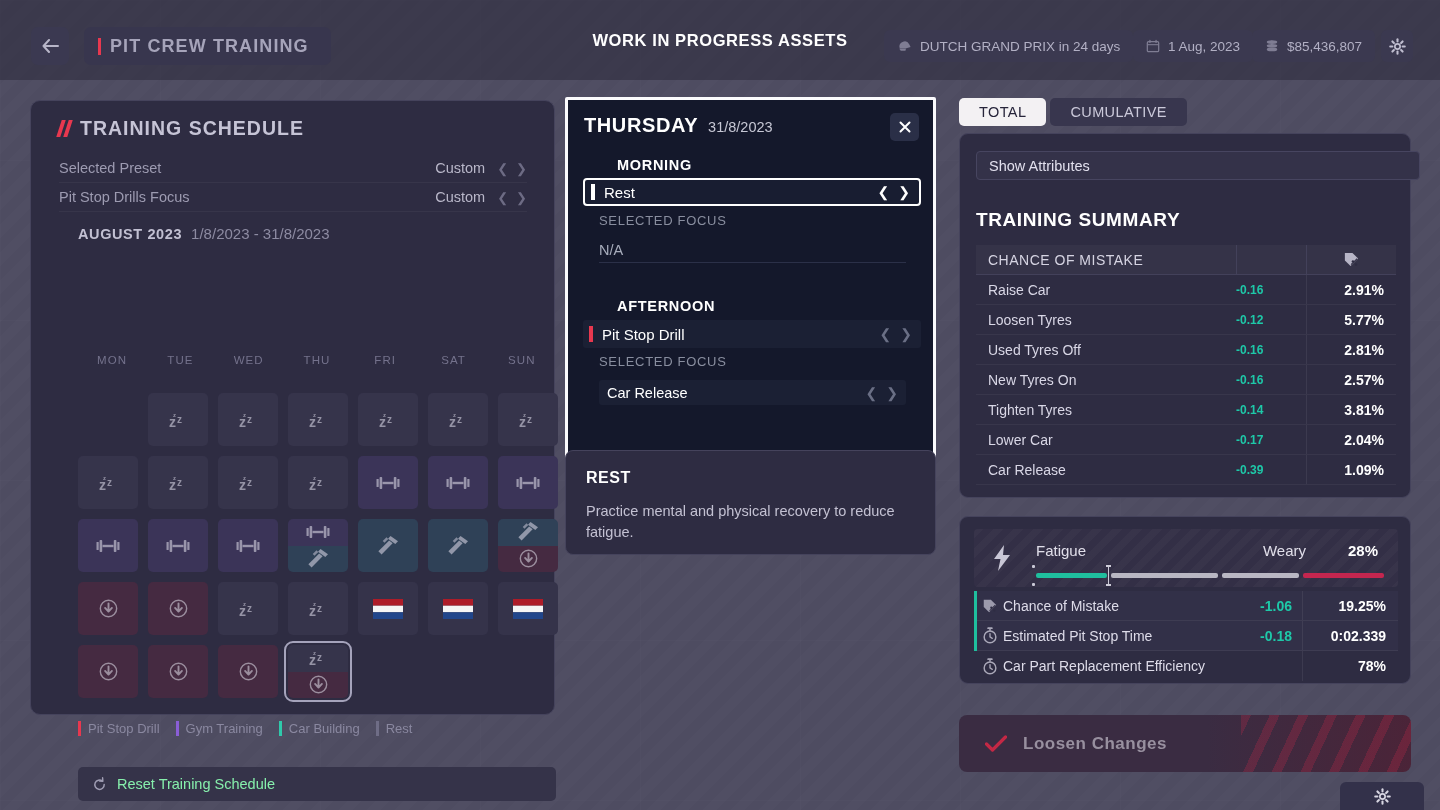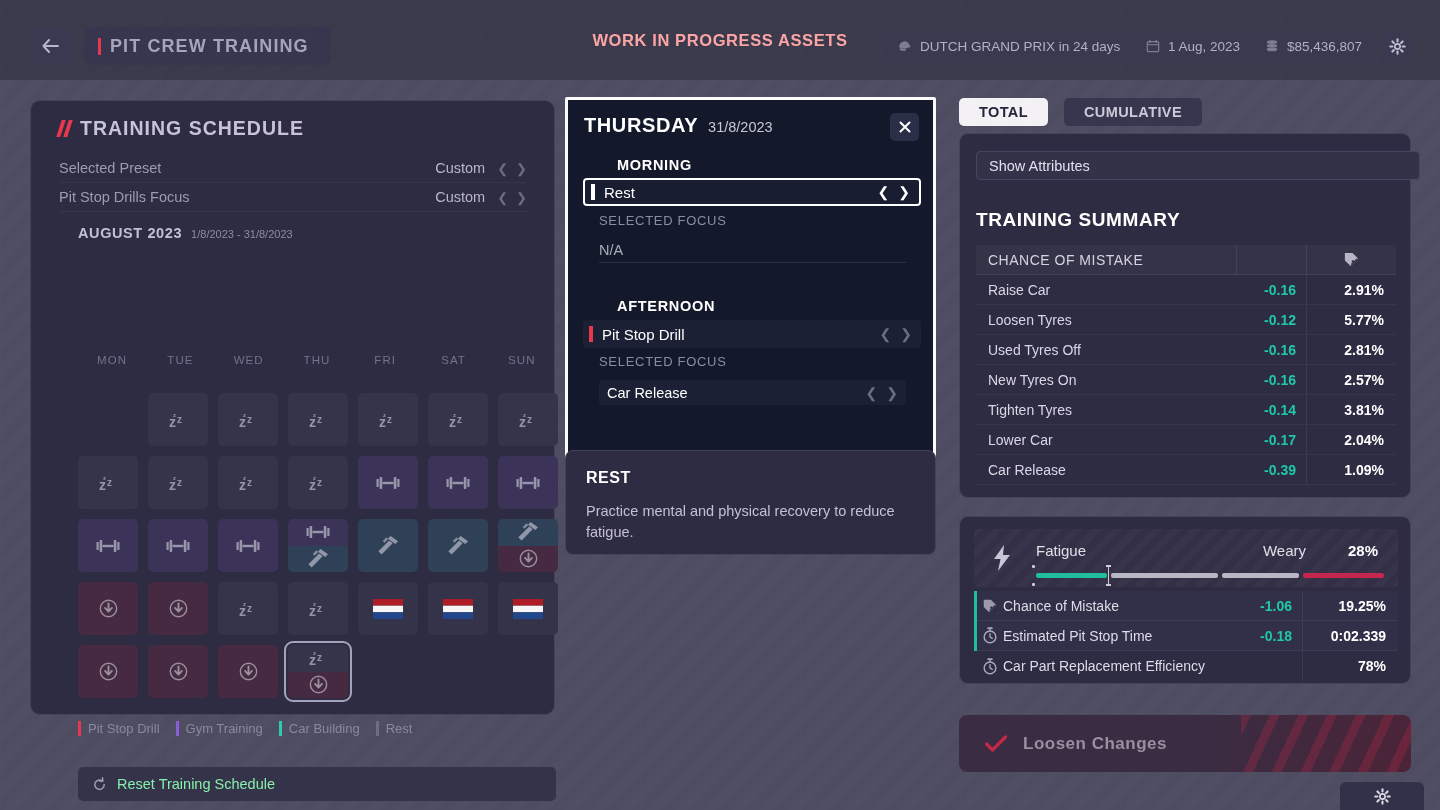--- a/index.html
+++ b/index.html
@@ -34,21 +34,21 @@
     background: #38364e; border-radius: 7px;
     display: flex; align-items: center; padding: 0 22px 0 14px;
     cursor: pointer;
   }
   .title-pill .bar { width: 3px; height: 17px; background: #e8384f; margin-right: 9px; }
   .title-pill .txt {
     font-size: 18px; font-weight: bold; letter-spacing: 1.1px; color: #a6a4ba;
   }
   .page-title {
     position: absolute; left: 0; top: 31px; width: 1440px; text-align: center;
-    font-size: 16.5px; font-weight: bold; letter-spacing: 0.6px; color: #fca5a5;
+    font-size: 16.5px; font-weight: bold; letter-spacing: 0.6px; color: #ffffff;
     pointer-events: none;
   }
   .hchip {
     position: absolute; top: 30px; height: 32px;
     background: #3b3950; border-radius: 6px;
     display: flex; align-items: center; gap: 8px; padding: 0 13px;
     font-size: 13.5px; color: #b2b0c4; cursor: pointer;
   }
   .hchip .ico { opacity: 0.72; display: flex; }
   #chip-race { left: 884px; }
@@ -82,21 +82,21 @@
   #srow-focus { top: 82px; }
   .srow .lab { font-size: 14.5px; color: #9d9bb1; flex: 1; }
   .srow .val { font-size: 14.5px; color: #b9b7c9; margin-right: 12px; }
   .srow .arrows { display: flex; gap: 8px; color: #6d6b84; font-size: 13px; }
 
   .month-line {
     position: absolute; left: 47px; top: 124px;
     display: flex; align-items: baseline; gap: 9px;
   }
   .month-line .m { font-size: 14.5px; font-weight: bold; letter-spacing: 0.6px; color: #c2c0d2; }
-  .month-line .r { font-size: 11px; color: #8d8ba2; }
+  .month-line .r { font-size: 15px; color: #8d8ba2; }
 
   .dow {
     position: absolute; left: 47px; top: 253px; width: 478px;
     display: flex;
   }
   .dow span {
     width: 70px; text-align: center; font-size: 11.5px; letter-spacing: 1.1px;
     color: #74728c;
   }
 
@@ -199,21 +199,21 @@
   
   .desc-card {
     position: absolute; left: 565px; top: 450px; width: 371px; height: 105px;
     background: #2e2c42; border: 1px solid #45435c; border-radius: 8px;
     padding: 18px 20px;
   }
   .desc-card .t { font-size: 16px; font-weight: bold; letter-spacing: 0.5px; color: #ffffff; margin-bottom: 14px; }
   .desc-card .b { font-size: 14.5px; line-height: 1.45; color: #c3c1d2; }
 
   
-  .tabs { position: absolute; left: 959px; top: 98px; display: flex; gap: 16px; font-weight: bold; }
+  .tabs { position: absolute; left: 959px; top: 98px; display: flex; gap: 4px; }
   .tab {
     height: 28px; padding: 0 20px; border-radius: 5px;
     display: flex; align-items: center;
     font-size: 14.5px; letter-spacing: 0.4px; cursor: pointer;
   }
   .tab.active { background: #f3f1f3; color: #26243a; }
   .tab.idle { background: #38364e; color: #cbc9da; }
 
   .panel-right {
     position: absolute; left: 959px; top: 133px; width: 452px; height: 365px;
@@ -239,22 +239,22 @@
   .tbl .thead .c3 {
     width: 90px; border-left: 1px solid #43415a; height: 100%;
     display: flex; align-items: center; justify-content: center;
   }
   .trow {
     display: flex; align-items: center; height: 30px;
     border-bottom: 1px solid rgba(255,255,255,0.05);
   }
   .trow .c1 { flex: 1; padding-left: 12px; font-size: 14px; color: #d9d7e6; }
   .trow .c2 {
-    width: 70px; text-align: right; padding-right: 10px;
-    font-size: 14px; font-weight: bold; color: #1ec8a8;
+    width: 70px; padding-right: 10px;
+    font-size: 12px; font-weight: bold; color: #1ec8a8;
   }
   .trow .c3 {
     width: 90px; text-align: right; padding-right: 12px;
     font-size: 14px; font-weight: bold; color: #ffffff;
     border-left: 1px solid rgba(255,255,255,0.07); height: 100%;
     display: flex; align-items: center; justify-content: flex-end;
   }
 
   
   .panel-fatigue {

